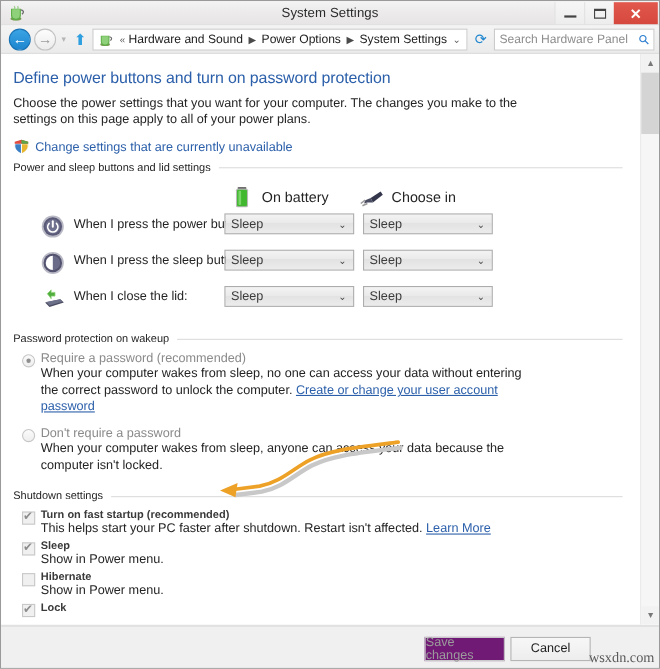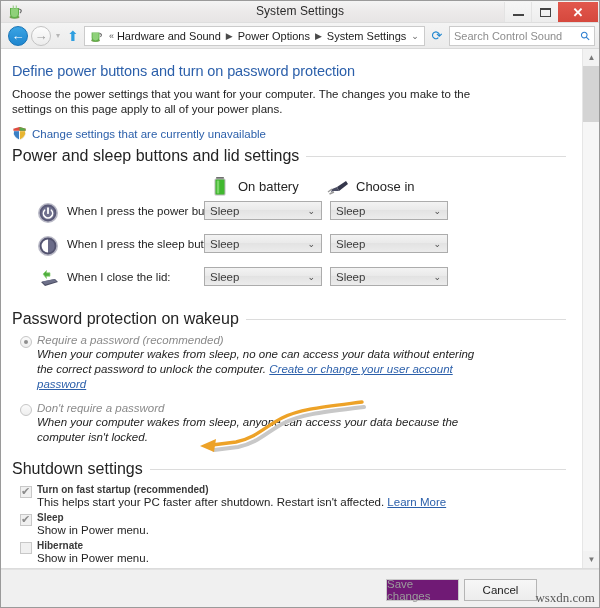--- a/index.html
+++ b/index.html
@@ -161,21 +161,21 @@
     color: #2b5faa;
     margin-bottom: 6px;
   }
   .shield-icon {
     width: 15px; height: 15px; margin-right: 5px; flex:0 0 auto;
   }
 
   
   .grouphdr {
     display: flex; align-items: center;
-    font-size: 16px; color: #242424;
+    font-size: 10px; color: #242424;
     margin: 0 0 4px 0;
   }
   .grouphdr .lbl { white-space: nowrap; padding-right: 7px; }
   .grouphdr .rule { flex: 1 1 auto; height: 1px; background: #dcdcdc; }
 
   
   .colheads {
     position: relative; height: 30px;
   }
   .colhead {
@@ -208,21 +208,21 @@
     display: flex; align-items: center;
     font-size: 11.5px; color: #3c3c3c;
     padding-left: 5px;
   }
   .combo .cv { flex: 1 1 auto; }
   .combo .cbcaret { font-size: 9px; color: #4d4d4d; padding-right: 6px; }
   .combo.c1 { left: 192px; }
   .combo.c2 { left: 318px; }
 
   
-  .optblock { position: relative; padding-left: 25px; margin-top: 3px; font-style: italic; }
+  .optblock { position: relative; padding-left: 25px; margin-top: 3px; }
   .radio {
     position: absolute; left: 8px; top: 2px;
     width: 12px; height: 12px; border-radius: 50%;
     border: 1px solid #c6c6c6;
     background: linear-gradient(to bottom,#fbfbfb,#eeeeee);
   }
   .radio.checked::after {
     content:""; position: absolute; left: 3px; top: 3px;
     width: 4px; height: 4px; border-radius: 50%;
     background: #8f8f8f;
@@ -376,21 +376,21 @@
       <span class="addr-crumb">System Settings</span>
       <span class="addr-spacer"></span>
       <span class="addr-caret">⌄</span>
     </div>
 
     <div class="refresh-btn">
       <span>⟳</span>
     </div>
 
     <div class="searchbox">
-      <span>Search Control Sound</span>
+      <span>Search Hardware Panel</span>
       <span class="sp"></span>
       <span class="search-icon">⚲</span>
     </div>
   </div>
 
   <div class="body-area">
     <div class="content">
 
       <h1 class="page-title">Define power buttons and turn on password protection</h1>
       <p class="intro">Choose the power settings that you want for your computer. The changes you make to the settings on this page apply to all of your power plans.</p>

